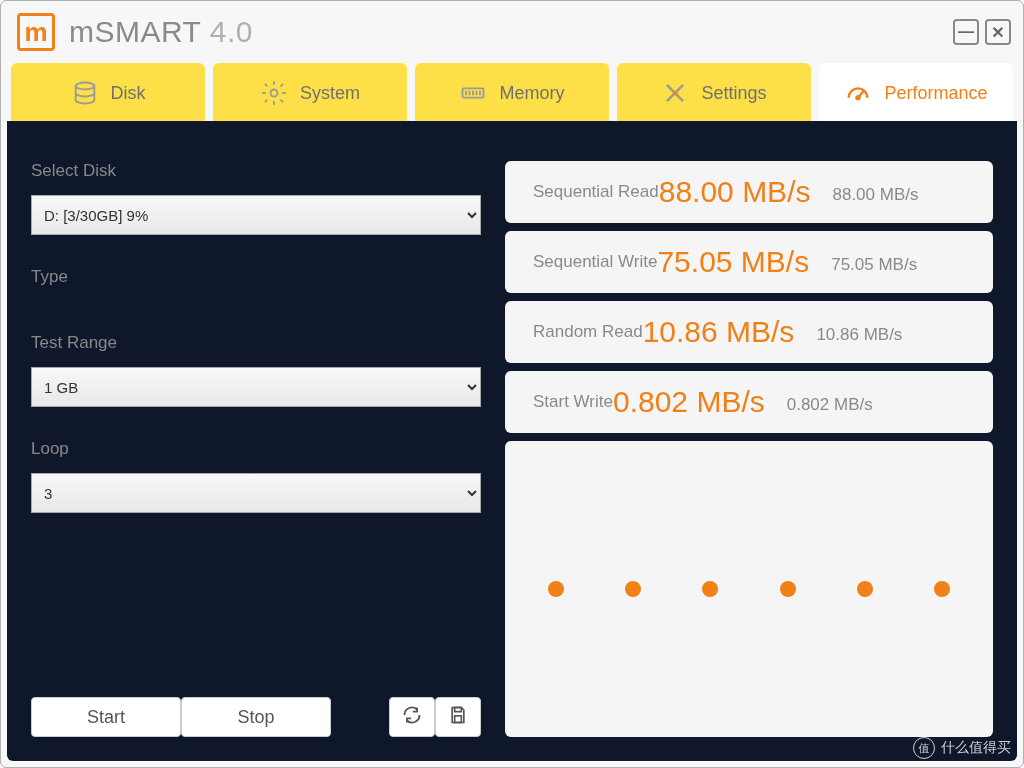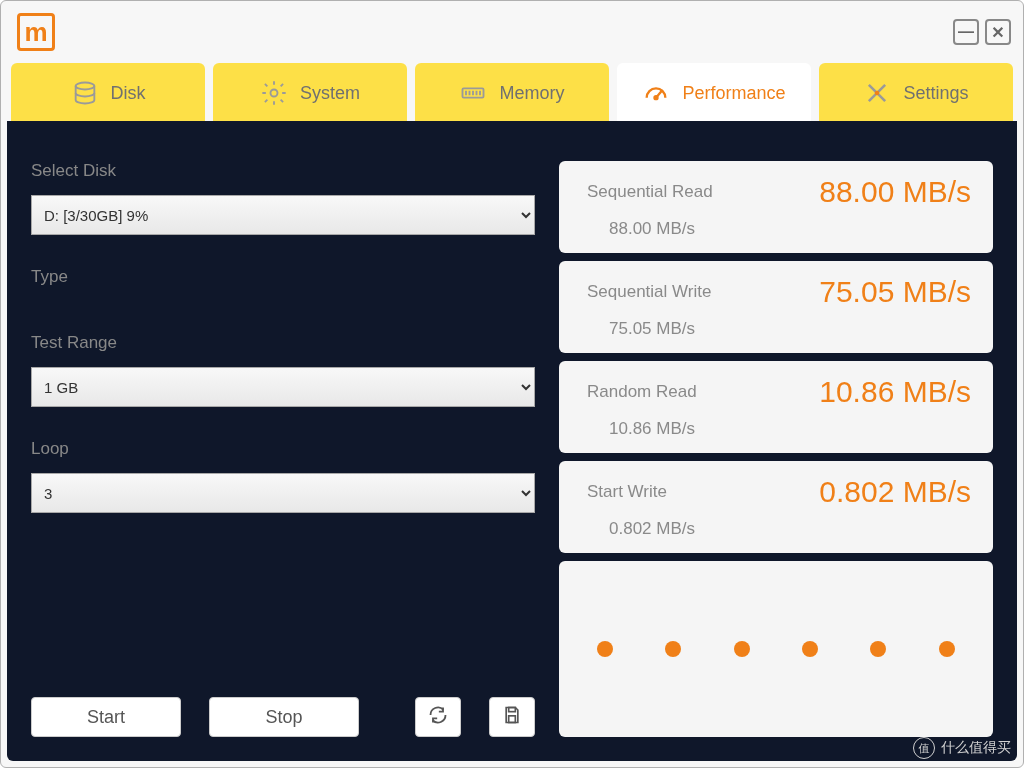--- a/index.html
+++ b/index.html
@@ -15,42 +15,46 @@
 .tab { flex: 1; height: 60px; background: #fde047; border-radius: 6px 6px 0 0; display: flex; align-items: center; justify-content: center; gap: 12px; color: #707070; font-size: 18px; cursor: pointer; }
 .tab.active { background: #fff; color: #f08018; }
 .tab.active .tab-icon { color: #f08018; }
 .tab-icon { color: #9a9a9a; display: flex; align-items: center; }
 .tab-icon svg { width: 28px; height: 28px; }
 .content { flex: 1; background: #0f172a; border-radius: 0 0 6px 6px; display: flex; padding: 40px 24px 24px 24px; gap: 24px; margin-top: -2px; }
 .left { flex: 0 0 450px; display: flex; flex-direction: column; }
 .field { margin-bottom: 32px; }
 .field-label { color: #888; font-size: 17px; margin-bottom: 14px; }
 .select { width: 100%; height: 40px; border: 1px solid #a8a8a8; background: linear-gradient(#f8f8f8,#e8e8e8); font-size: 15px; padding: 0 8px; color: #333; }
-.btnrow { margin-top: auto; display: flex; gap: 28px; align-items: flex-start; }
+.btnrow { margin-top: auto; display: flex; gap: 0; align-items: flex-start; }
 .btn { height: 40px; border: 1px solid #ccc; background: #fff; border-radius: 4px; font-size: 18px; color: #555; cursor: pointer; display: flex; align-items: center; justify-content: center; }
 .btn.wide { width: 150px; }
 .btn.sq { width: 46px; }
 .right { flex: 1; display: flex; flex-direction: column; gap: 8px; }
-.card { background: #f5f5f5; border-radius: 6px; padding: 14px 22px 14px 28px; display: flex; flex-direction: column; }
+.card { background: #f5f5f5; border-radius: 6px; padding: 14px 22px 14px 28px; display: flex; flex-direction: row; text-align: right; }
 .card-top { display: flex; align-items: center; }
 .card-title { color: #8a8a8a; font-size: 17px; }
 .card-val { margin-left: auto; color: #f08018; font-size: 30px; font-weight: 400; }
 .card-sub { color: #8a8a8a; font-size: 17px; margin-top: 10px; margin-left: 22px; }
 .dots { background: #f5f5f5; border-radius: 6px; flex: 1; display: flex; align-items: center; justify-content: space-around; padding: 0 12px; min-height: 100px; }
 .dot { width: 16px; height: 16px; border-radius: 50%; background: #f08018; }
 .watermark { position: absolute; right: 12px; bottom: 8px; color: #d0d0d0; font-size: 14px; display: flex; align-items: center; gap: 6px; }
 .watermark .wm-icon { width: 22px; height: 22px; border: 1.5px solid #d0d0d0; border-radius: 50%; display: flex; align-items: center; justify-content: center; font-size: 11px; }
 </style>
 </head>
 <body>
 
 <div class="window">
 
   <div class="titlebar">
     <div class="logo">m</div>
+    <div class="app-title">
+      <span>mSMART</span>
+      <span class="ver">4.0</span>
+    </div>
     <div class="winbtns">
       <div class="winbtn">—</div>
       <div class="winbtn">✕</div>
     </div>
   </div>
 
   <div class="tabs">
     <div class="tab">
       <span class="tab-icon">
         <svg viewBox="0 0 24 24" fill="none" stroke="currentColor" stroke-width="1.6">
@@ -72,38 +76,38 @@
     </div>
     <div class="tab">
       <span class="tab-icon">
         <svg viewBox="0 0 24 24" fill="none" stroke="currentColor" stroke-width="1.6">
             <rect x="3" y="8" width="18" height="8" rx="1"></rect>
             <path d="M6 10v4M9 10v4M12 10v4M15 10v4M18 10v4"></path>
           </svg>
       </span>
       <span>Memory</span>
     </div>
+    <div class="tab">
+      <span class="tab-icon">
+        <svg viewBox="0 0 24 24" fill="none" stroke="currentColor" stroke-width="2.2">
+            <path d="M5 5l14 14M19 5L5 19"></path>
+            <circle cx="12" cy="12" r="2" fill="#f08018" stroke="none"></circle>
+          </svg>
+      </span>
+      <span>Settings</span>
+    </div>
     <div class="tab active">
       <span class="tab-icon">
         <svg viewBox="0 0 24 24" fill="none" stroke="currentColor" stroke-width="2">
             <path d="M4 16a8 8 0 0 1 16 0"></path>
             <path d="M12 16l5-6" stroke-linecap="round"></path>
             <circle cx="12" cy="16" r="1.3" fill="currentColor"></circle>
           </svg>
       </span>
       <span>Performance</span>
-    </div>
-    <div class="tab">
-      <span class="tab-icon">
-        <svg viewBox="0 0 24 24" fill="none" stroke="currentColor" stroke-width="2.2">
-            <path d="M5 5l14 14M19 5L5 19"></path>
-            <circle cx="12" cy="12" r="2" fill="#f08018" stroke="none"></circle>
-          </svg>
-      </span>
-      <span>Settings</span>
     </div>
   </div>
 
   <div class="content">
     <div class="left">
       <div class="field">
         <div class="field-label">Select Disk</div>
         <select class="select">
           <option>D: [3/30GB] 9%</option>
         </select>

